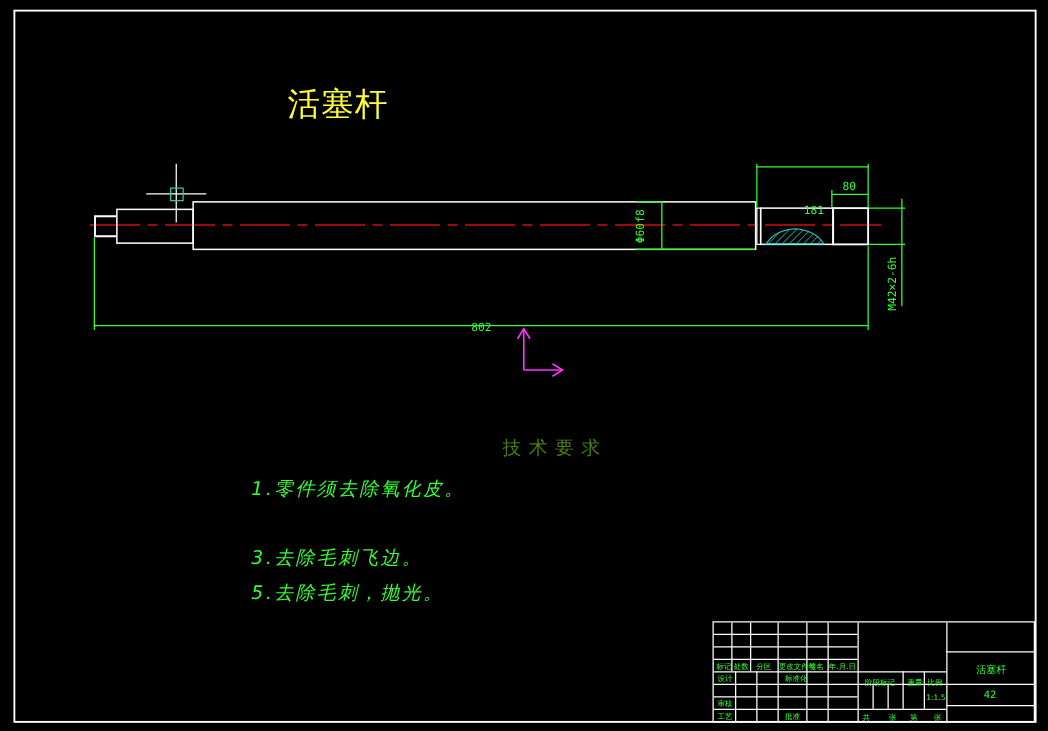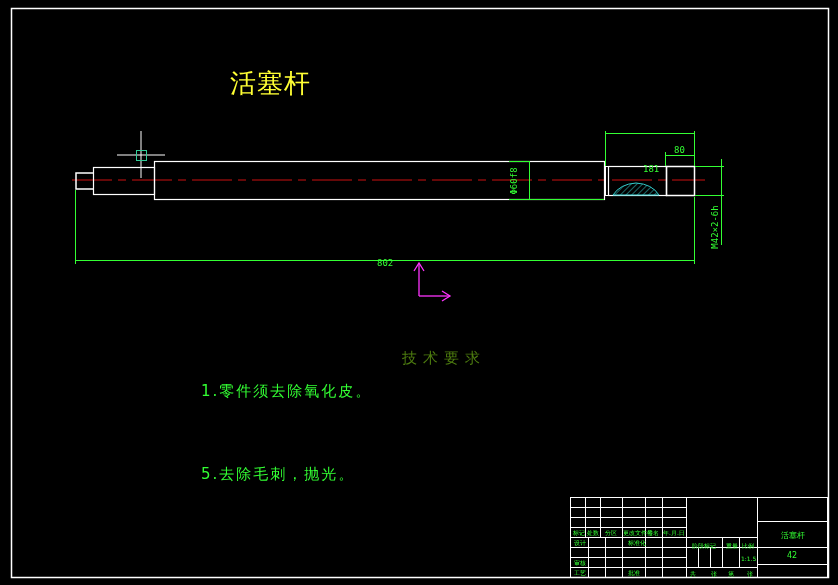--- a/index.html
+++ b/index.html
@@ -1,21 +1,21 @@
 <!DOCTYPE html>
 <html><head>
 <meta charset="utf-8">
 <style>
   html, body { margin:0; padding:0; background:#000; }
   body { width:838px; height:585px; position:relative; overflow:hidden; font-family:"DejaVu Sans", sans-serif; }
   #canvas { position:absolute; left:0; top:0; width:838px; height:552px; background:#000; }
   svg { position:absolute; left:0; top:0; }
   .title { position:absolute; left:230px; top:66px; font-size:26px; color:#ffff33; font-family:"DejaVu Serif", serif; letter-spacing:1px; }
   .req-title { position:absolute; left:358px; top:349px; font-size:15px; color:#4d7c0f; letter-spacing:6px;margin-left:44px; }
-  .req-line { position:absolute; left:201px; font-size:15px; color:#33ff33; letter-spacing:2px; white-space:nowrap; }
+  .req-line { position:absolute; left:201px; font-size:15px; color:#33ff33; letter-spacing:2px; white-space:nowrap;font-style:italic; }
   .dim-text { position:absolute; color:#33ff33; font-family:"DejaVu Sans Mono", monospace; font-size:9px; }
   .tb-text { position:absolute; color:#33ff33; font-size:6px; white-space:nowrap; }
   .tb-name { position:absolute; color:#33ff33; font-size:8px; white-space:nowrap; }
 </style>
 </head>
 <body>
 
 <div id="canvas">
 
   <svg width="838" height="585" viewBox="0 0 838 585">
@@ -108,20 +108,21 @@
   <div class="title">活塞杆</div>
 
   <div class="dim-text" style="left:377px; top:258px;">802</div>
   <div class="dim-text" style="left:500px; top:176px; transform:rotate(-90deg); transform-origin:center;">Φ60f8</div>
   <div class="dim-text" style="left:643px; top:123px;margin-top:41px;">181</div>
   <div class="dim-text" style="left:674px; top:145px;">80</div>
   <div class="dim-text" style="left:693px; top:222px; transform:rotate(-90deg); transform-origin:center;">M42×2-6h</div>
 
   <div class="req-title">技术要求</div>
   <div class="req-line" style="top:382px;">1.零件须去除氧化皮。</div>
+  <div class="req-line" style="top:437px;">3.去除毛刺飞边。</div>
   <div class="req-line" style="top:465px;">5.去除毛刺，抛光。</div>
 
   <div class="tb-text" style="left:573px; top:529px;">标记</div>
   <div class="tb-text" style="left:587px; top:529px;">处数</div>
   <div class="tb-text" style="left:605px; top:529px;">分区</div>
   <div class="tb-text" style="left:623px; top:529px;">更改文件号</div>
   <div class="tb-text" style="left:647px; top:529px;">签名</div>
   <div class="tb-text" style="left:663px; top:529px;">年.月.日</div>
   <div class="tb-text" style="left:574px; top:539px;">设计</div>
   <div class="tb-text" style="left:628px; top:539px;">标准化</div>

